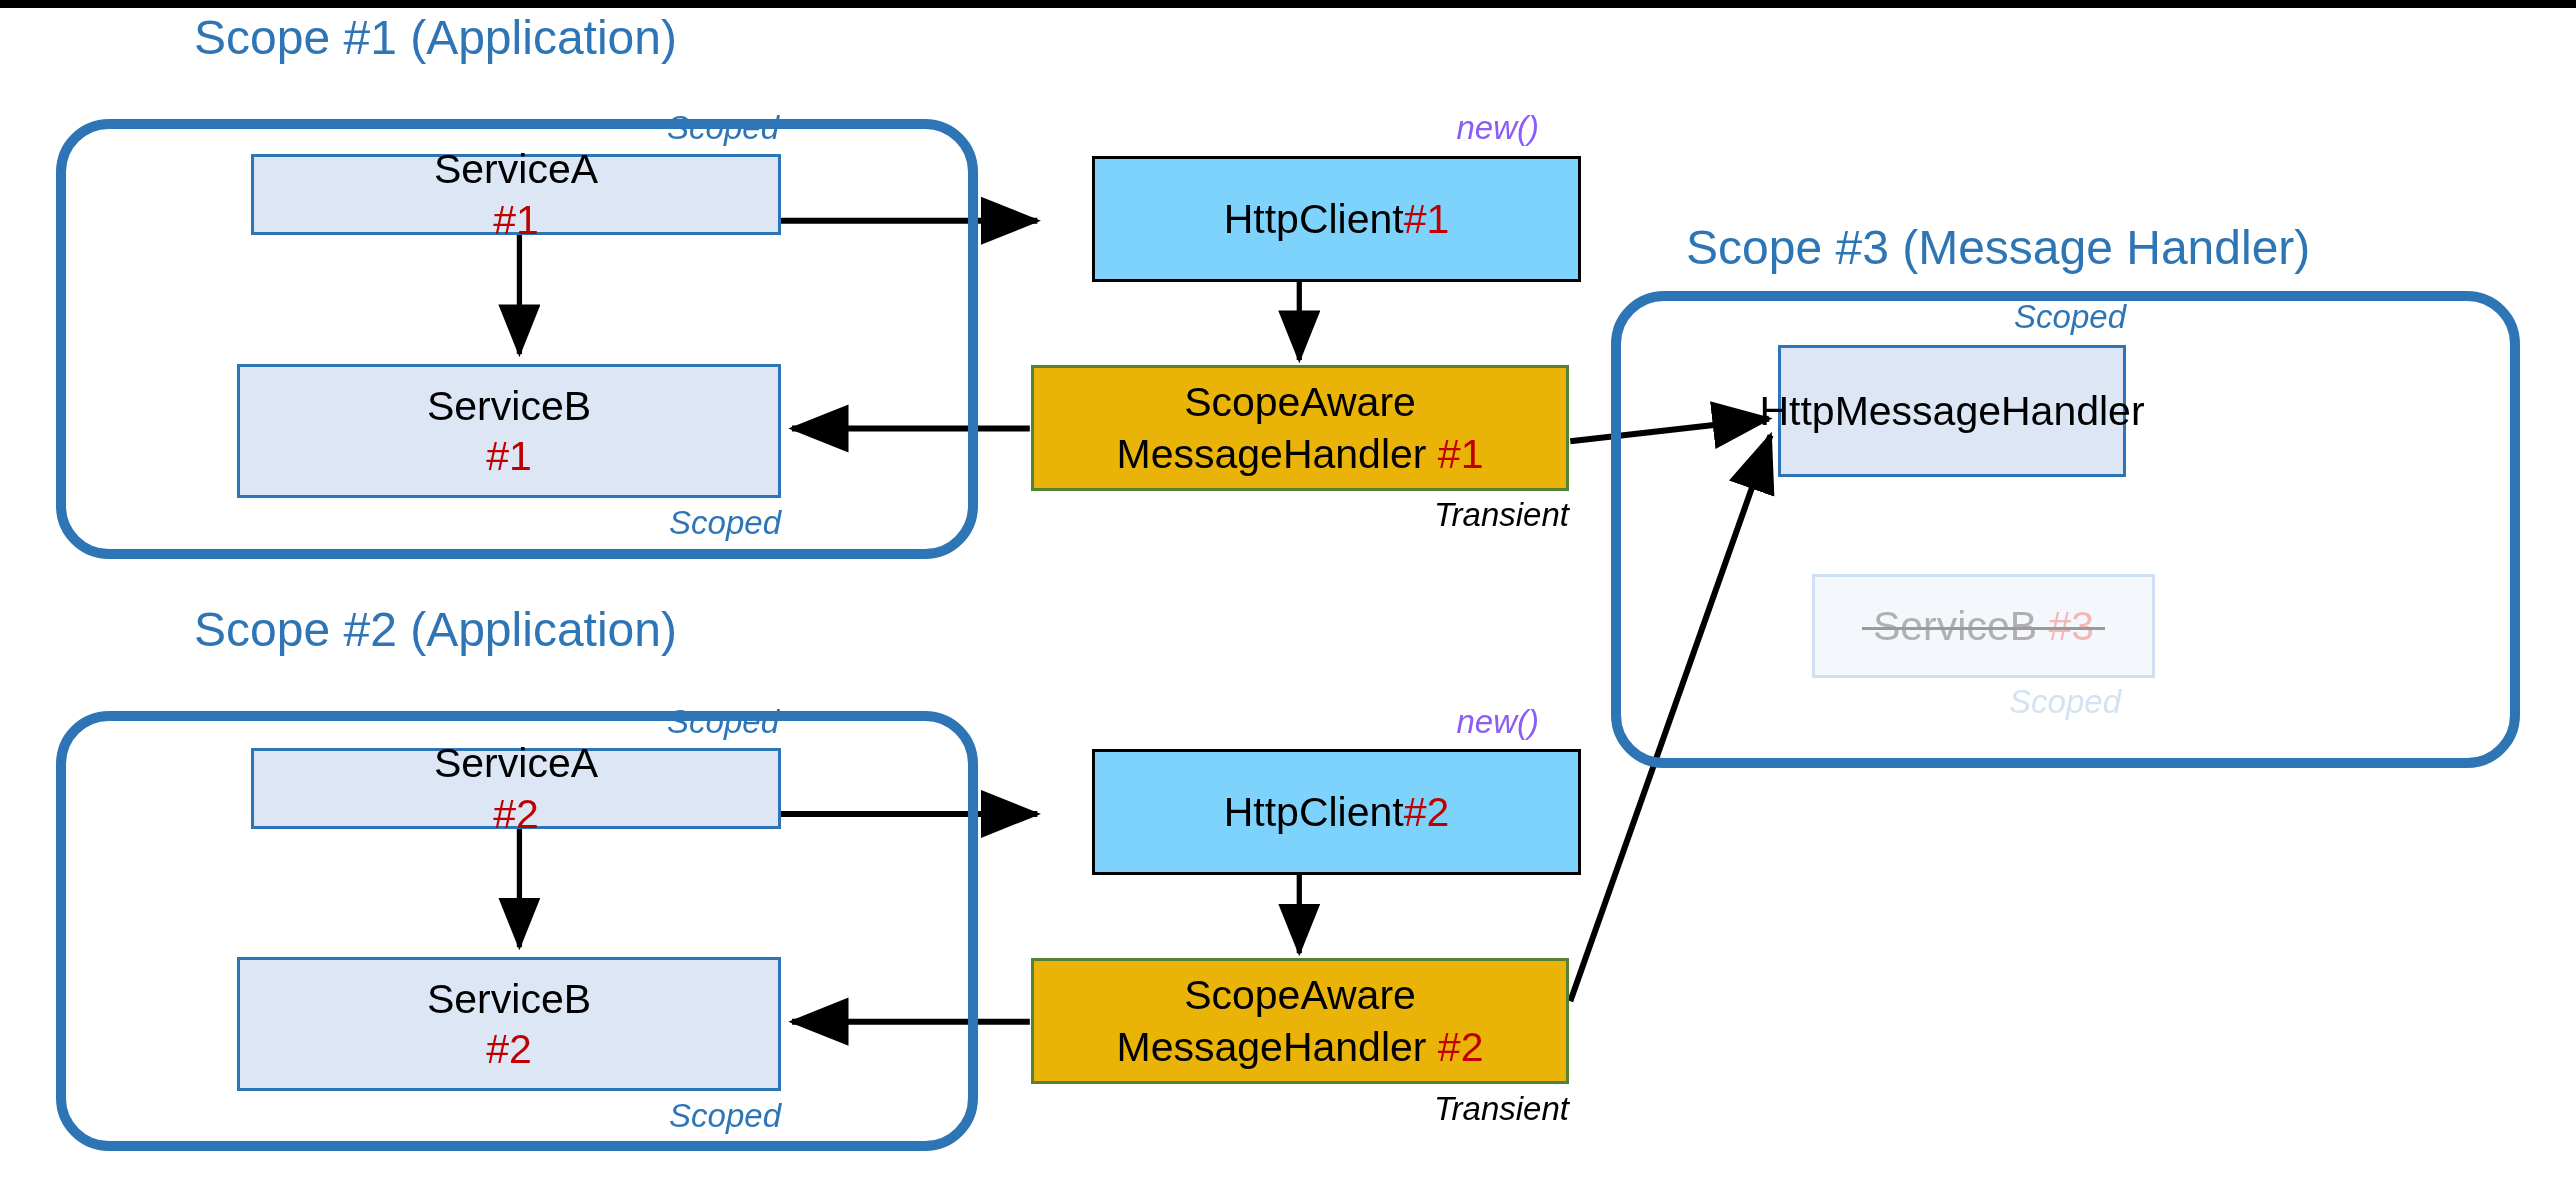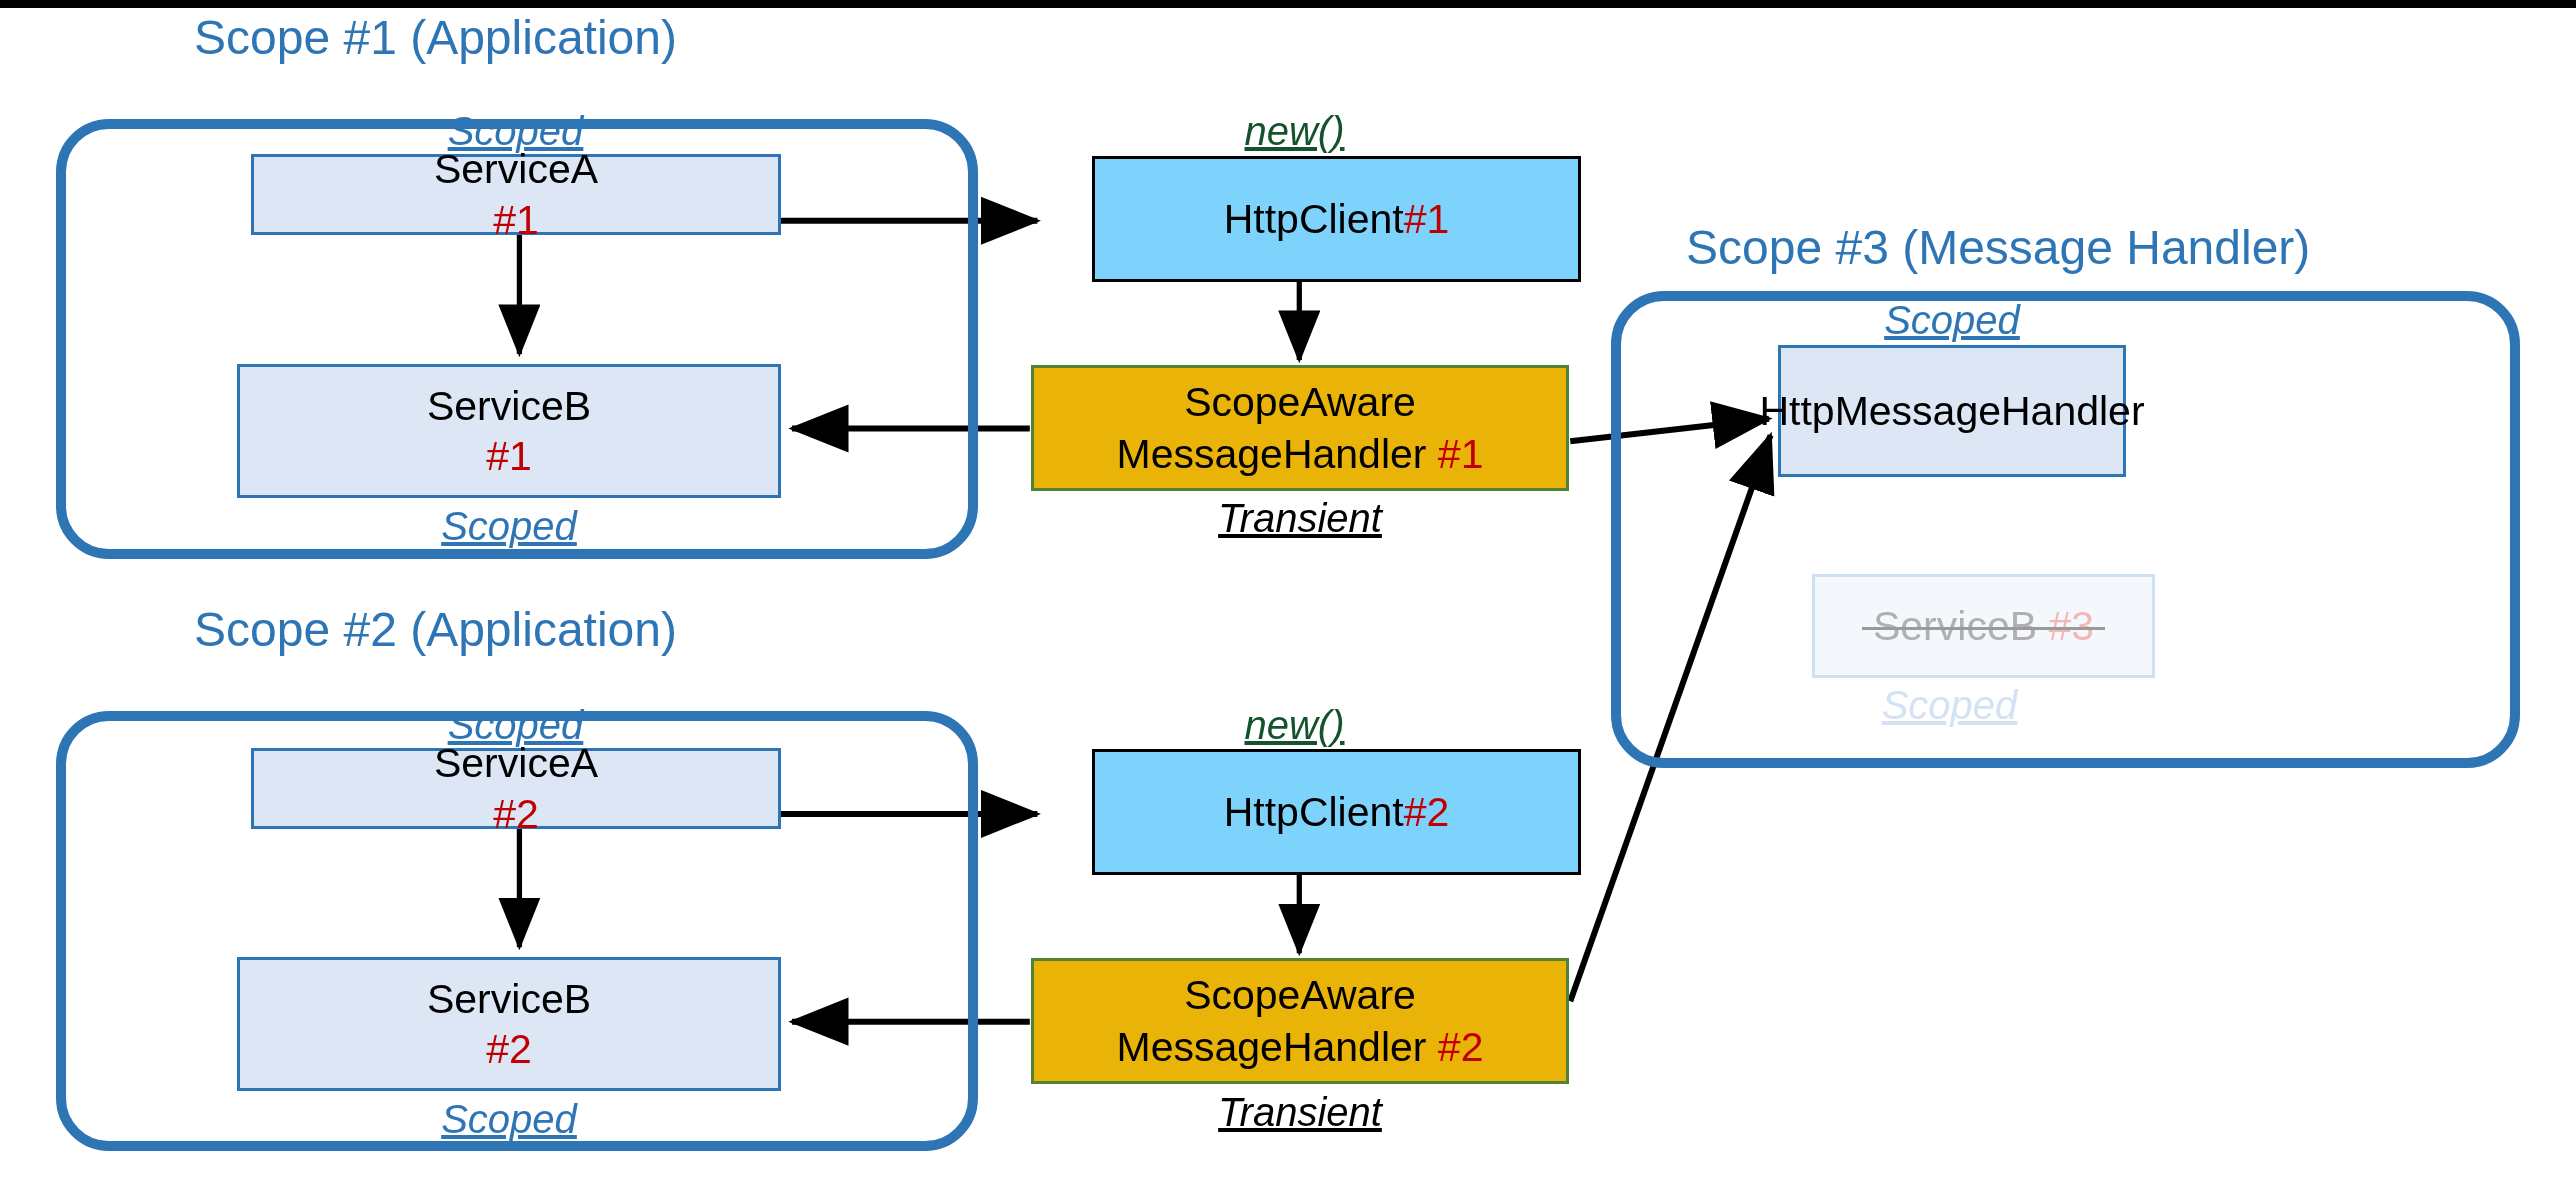--- a/index.html
+++ b/index.html
@@ -54,29 +54,28 @@
   }
   .node.ghost .strike::after{
     content:"";position:absolute;left:-10.5px;right:-10.5px;top:52%;
     height:3px;background:#9a9a9a;
   }
 
   
   .cap{
     position:absolute;
     font-style:italic;
-    font-size:40px;
+    font-size:33px;
     line-height:1;
     white-space:nowrap;
-    text-align:center;
-    text-decoration:underline;
+    text-align:right;
   }
   .cap.blue{color:#2e75b6;}
   .cap.green{color:#000000;}
-  .cap.black{color:#14532d;}
+  .cap.black{color:#8b5cf6;}
   .cap.ghost{color:#d3e3f3;}
 
   svg.edges{position:absolute;left:0;top:0;width:2576px;height:1201px;overflow:visible;}
 </style>
 </head>
 <body>
 
 <div class="stage">
 
   <div class="topbar"></div>

